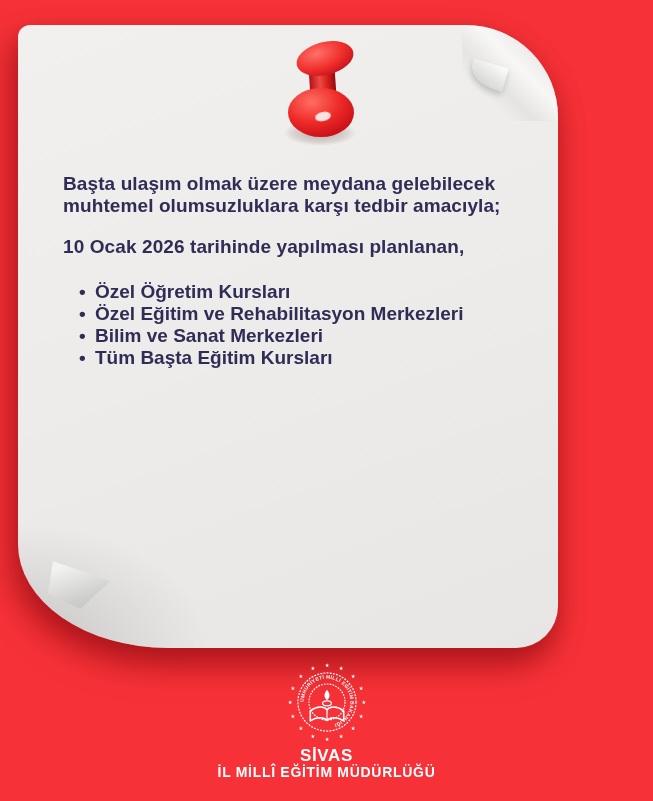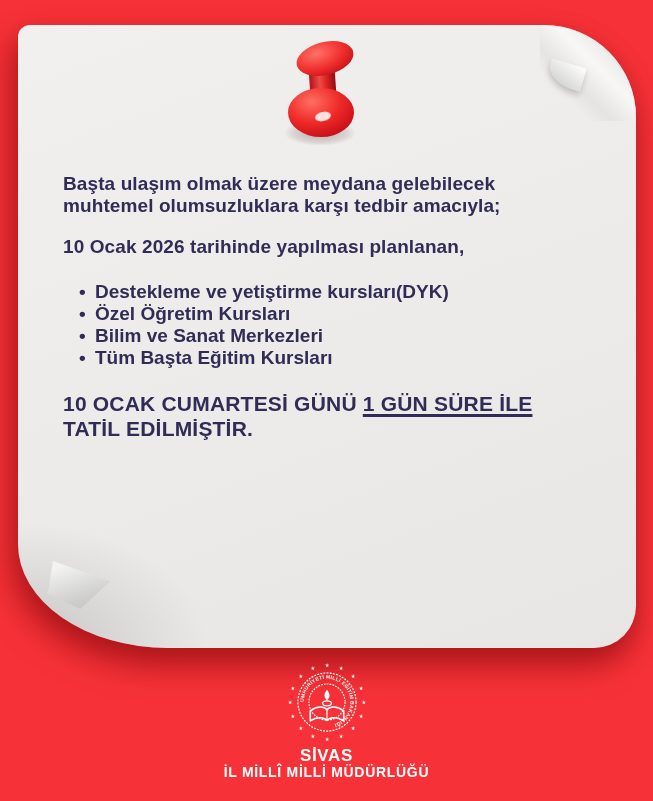--- a/index.html
+++ b/index.html
@@ -5,21 +5,21 @@
   html,body{margin:0;padding:0;}
   body{
     width:653px;height:801px;overflow:hidden;position:relative;
     font-family:"Liberation Sans","DejaVu Sans",sans-serif;
     background:#f63238;
   }
   .poster{position:absolute;inset:0;background:#f63238;}
 
   
   .paper{
-    position:absolute;left:18px;top:25px;width:618px;height:623px;
+    position:absolute;left:18px;top:25px;width:540px;height:623px;
     background:linear-gradient(160deg,#f1f0ee 0%,#ecebe9 55%,#e7e6e4 100%);
     border-radius:12px 92px 42px 150px / 12px 92px 42px 104px;
     box-shadow:0 12px 26px rgba(130,8,14,.45), -8px 18px 34px rgba(120,0,10,.35);
   }
   
   .fold{
     position:absolute;top:0;right:0;width:96px;height:96px;
     border-top-right-radius:92px;
     background:linear-gradient(225deg,rgba(0,0,0,.10) 0%,rgba(255,255,255,.55) 42%,rgba(0,0,0,.04) 62%,transparent 75%);
   }
@@ -100,26 +100,25 @@
   <div class="paper">
     <div class="fold"></div>
     <div class="fold-flap"></div>
     <div class="curl"></div>
     <div class="curl-flap"></div>
 
     <div class="content">
       <p class="intro">Başta ulaşım olmak üzere meydana gelebilecek muhtemel olumsuzluklara karşı tedbir amacıyla;</p>
       <p class="planned">10 Ocak 2026 tarihinde yapılması planlanan,</p>
       <ul class="closures">
-          <li>Destekleme ve yetiştirme kursları(DYK)</li>
           <li>Özel Öğretim Kursları</li>
+          <li>Özel Eğitim ve Rehabilitasyon Merkezleri</li>
           <li>Bilim ve Sanat Merkezleri</li>
           <li>Tüm Başta Eğitim Kursları</li>
         </ul>
-      <p class="closing"><span>10 OCAK CUMARTESİ GÜNÜ </span><span class="ul">1 GÜN SÜRE İLE</span><span> TATİL EDİLMİŞTİR.</span></p>
     </div>
   </div>
 
   <div class="pin">
     <div class="pin-shadow"></div>
     <div class="pin-stem"></div>
     <div class="pin-base"></div>
     <div class="pin-head"></div>
   </div>
 
@@ -149,16 +148,16 @@
       <text font-size="5.6" fill="#ffffff" letter-spacing="0.35" font-family="'Liberation Sans',sans-serif" font-weight="bold">
         <textPath href="#sealCircle" startOffset="25%" text-anchor="middle">TÜRKİYE CUMHURİYETİ MİLLİ EĞİTİM BAKANLIĞI</textPath>
       </text>
 
       <path d="M50 36 C53.4 40.5 54.2 44 50 48 C45.8 44 46.6 40.5 50 36 Z" fill="#ffffff"></path>
       <ellipse cx="50" cy="51.5" rx="5" ry="2.8" fill="none" stroke="#ffffff" stroke-width="1.4"></ellipse>
       <path d="M31 60 C39.5 53.5 47.5 55.5 50 58.8 C52.5 55.5 60.5 53.5 69 60 L69 71.5 C60.5 65.8 52.5 67.8 50 71 C47.5 67.8 39.5 65.8 31 71.5 Z" fill="none" stroke="#ffffff" stroke-width="1.8" stroke-linejoin="round"></path>
       <line x1="50" y1="59" x2="50" y2="70.6" stroke="#ffffff" stroke-width="1.4"></line>
     </svg>
     <div class="city">SİVAS</div>
-    <div class="org">İL MİLLÎ MİLLİ MÜDÜRLÜĞÜ</div>
+    <div class="org">İL MİLLÎ EĞİTİM MÜDÜRLÜĞÜ</div>
   </div>
 
 </div>
 
 </body></html>

